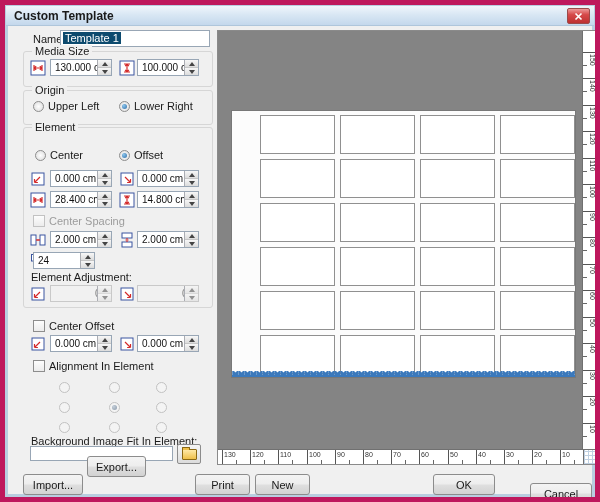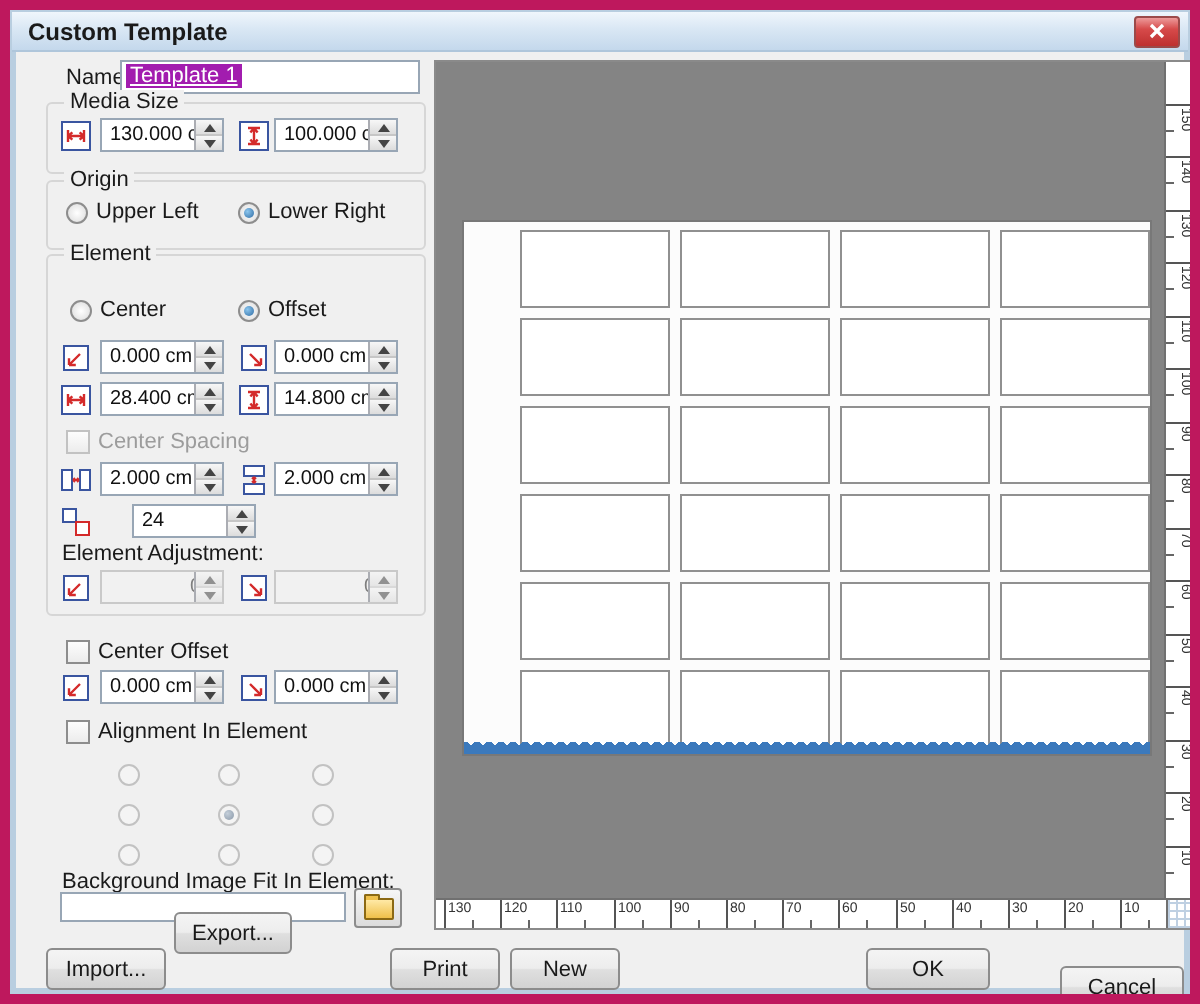--- a/index.html
+++ b/index.html
@@ -19,21 +19,21 @@
   .sv{flex:1;font-size:10px;line-height:15px;padding-left:4px;color:#111;overflow:hidden;white-space:nowrap;}
   .sb{width:13px;border-left:1px solid #ABADB3;display:flex;flex-direction:column;}
   .su,.sd{flex:1;background:linear-gradient(#F7F7F7,#DCDCDC);display:flex;align-items:center;justify-content:center;}
   .su{border-bottom:1px solid #C6C6C6;}
   .su::after{content:"";border-left:3px solid transparent;border-right:3px solid transparent;border-bottom:4px solid #444;}
   .sd::after{content:"";border-left:3px solid transparent;border-right:3px solid transparent;border-top:4px solid #444;}
   .spin.dis{background:#F1F1F1;border-color:#C9C9C9;}
   .spin.dis .sv{color:#7F7F7F;margin-left:40px;}
   .spin.dis .su,.spin.dis .sd{opacity:.55;}
   .nameinput{position:absolute;left:55px;top:25px;width:150px;height:17px;background:#FFF;border:1px solid #98A6B5;box-sizing:border-box;font-size:11px;line-height:15px;padding-left:2px;}
-  .sel{background:#a21caf;color:#FFF;padding:0 2px;text-decoration:underline;}
+  .sel{background:#0c4a6e;color:#FFF;padding:0 2px;}
   .radio{position:absolute;width:11px;height:11px;border-radius:50%;border:1px solid #8D8D8D;background:radial-gradient(#FFFFFF,#DADADA);box-sizing:border-box;}
   .radio.on::after{content:"";position:absolute;left:2px;top:2px;right:2px;bottom:2px;border-radius:50%;
        background:radial-gradient(circle at 35% 35%,#8CC6EE,#2F6CA4);}
   .radio.dis{border-color:#C2C2C2;background:#F4F4F4;}
   .radio.dis.on::after{background:radial-gradient(circle at 35% 35%,#C4CFDA,#8A98A8);}
   .cb{position:absolute;width:12px;height:12px;border:1px solid #8D8D8D;background:linear-gradient(#FDFDFD,#ECECEC);box-sizing:border-box;}
   .cb.dis{border-color:#C2C2C2;}
   .dislbl{color:#9C9C9C;}
   .btn{position:absolute;height:19px;border:1px solid #8C8C8C;border-radius:3px;font-size:11px;color:#1A1A1A;
        background:linear-gradient(#F4F4F4,#EDEDED 48%,#DFDFDF 52%,#D2D2D2);display:flex;align-items:center;justify-content:center;cursor:default;}
@@ -214,21 +214,21 @@
         <i class="sd"></i>
       </span>
   </div>
 
   <span class="ic" style="left:25px;top:248px">
     <svg width="16" height="16" viewBox="0 0 16 16">
         <rect x="1.5" y="1.5" width="6.5" height="6.5" fill="#FFF" stroke="#3A55A0"></rect>
         <rect x="8" y="8" width="6.5" height="6.5" fill="#FFF" stroke="#D42A2A"></rect>
       </svg>
   </span>
-  <div class="spin" style="left:61px;top:247px">
+  <div class="spin" style="left:28px;top:247px">
     <span class="sv">24</span>
     <span class="sb">
         <i class="su"></i>
         <i class="sd"></i>
       </span>
   </div>
 
   <span class="lbl" style="left:26px;top:266px">Element Adjustment:</span>
   <span class="ic" style="left:25px;top:281px">
     <svg width="16" height="16" viewBox="0 0 16 16">

